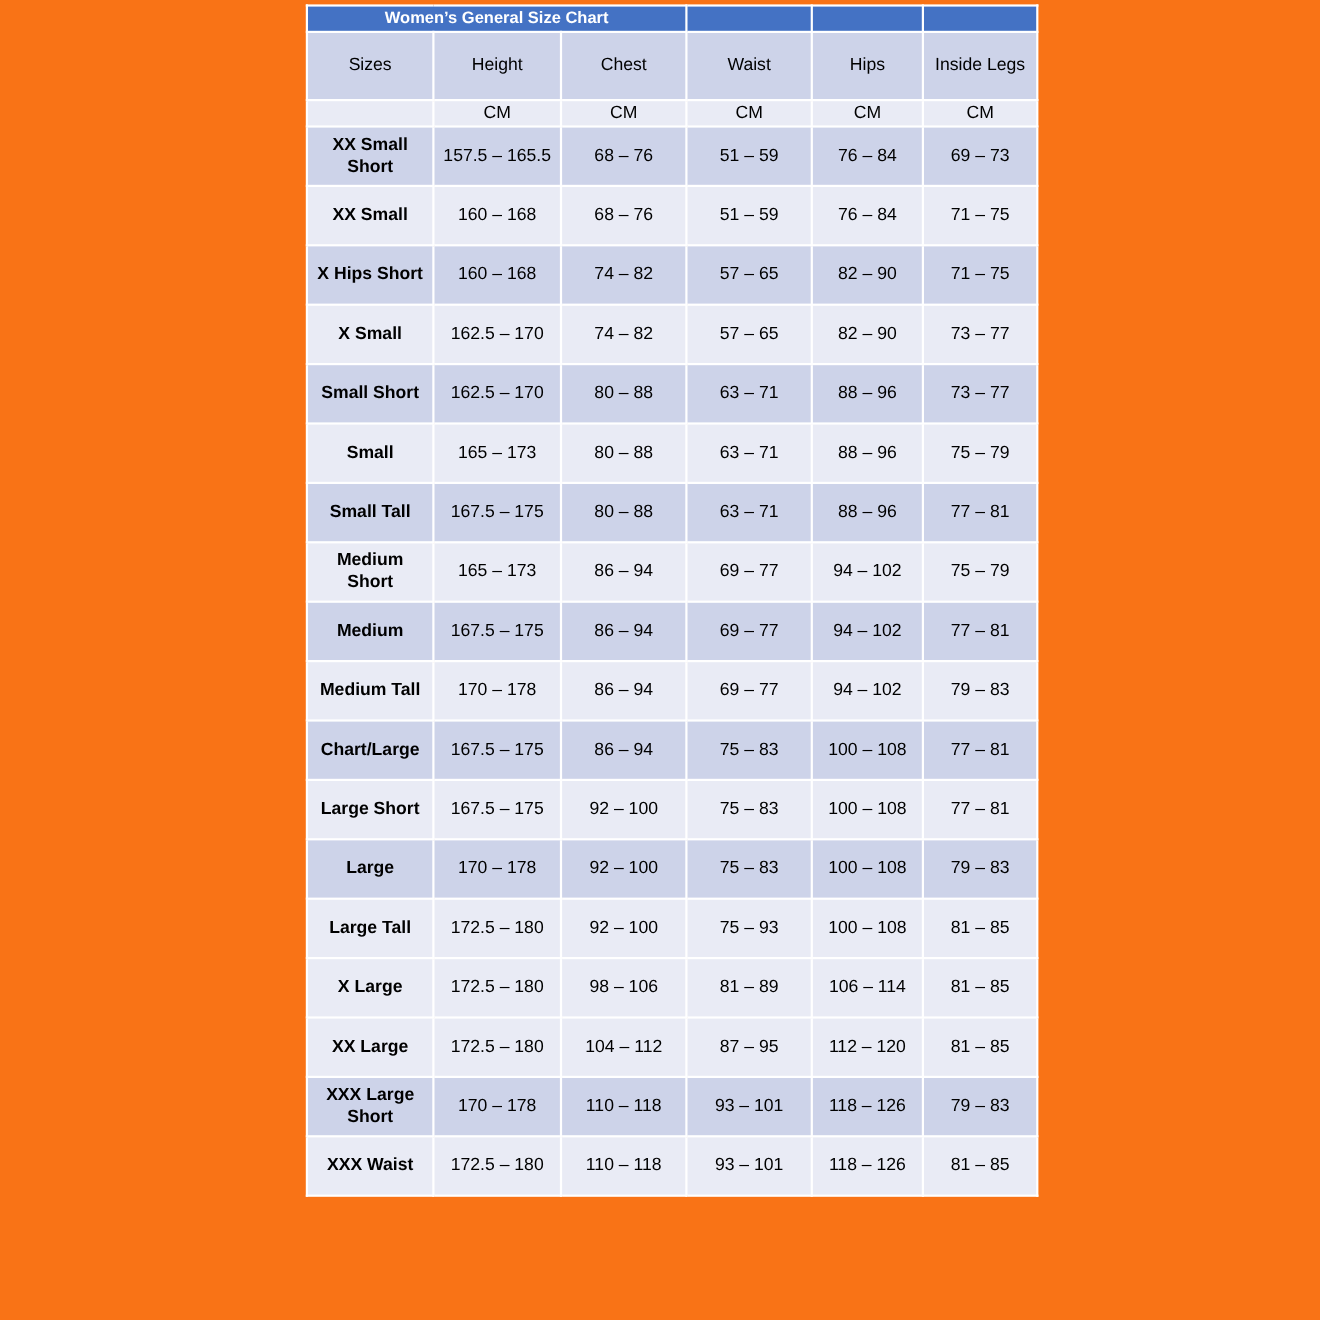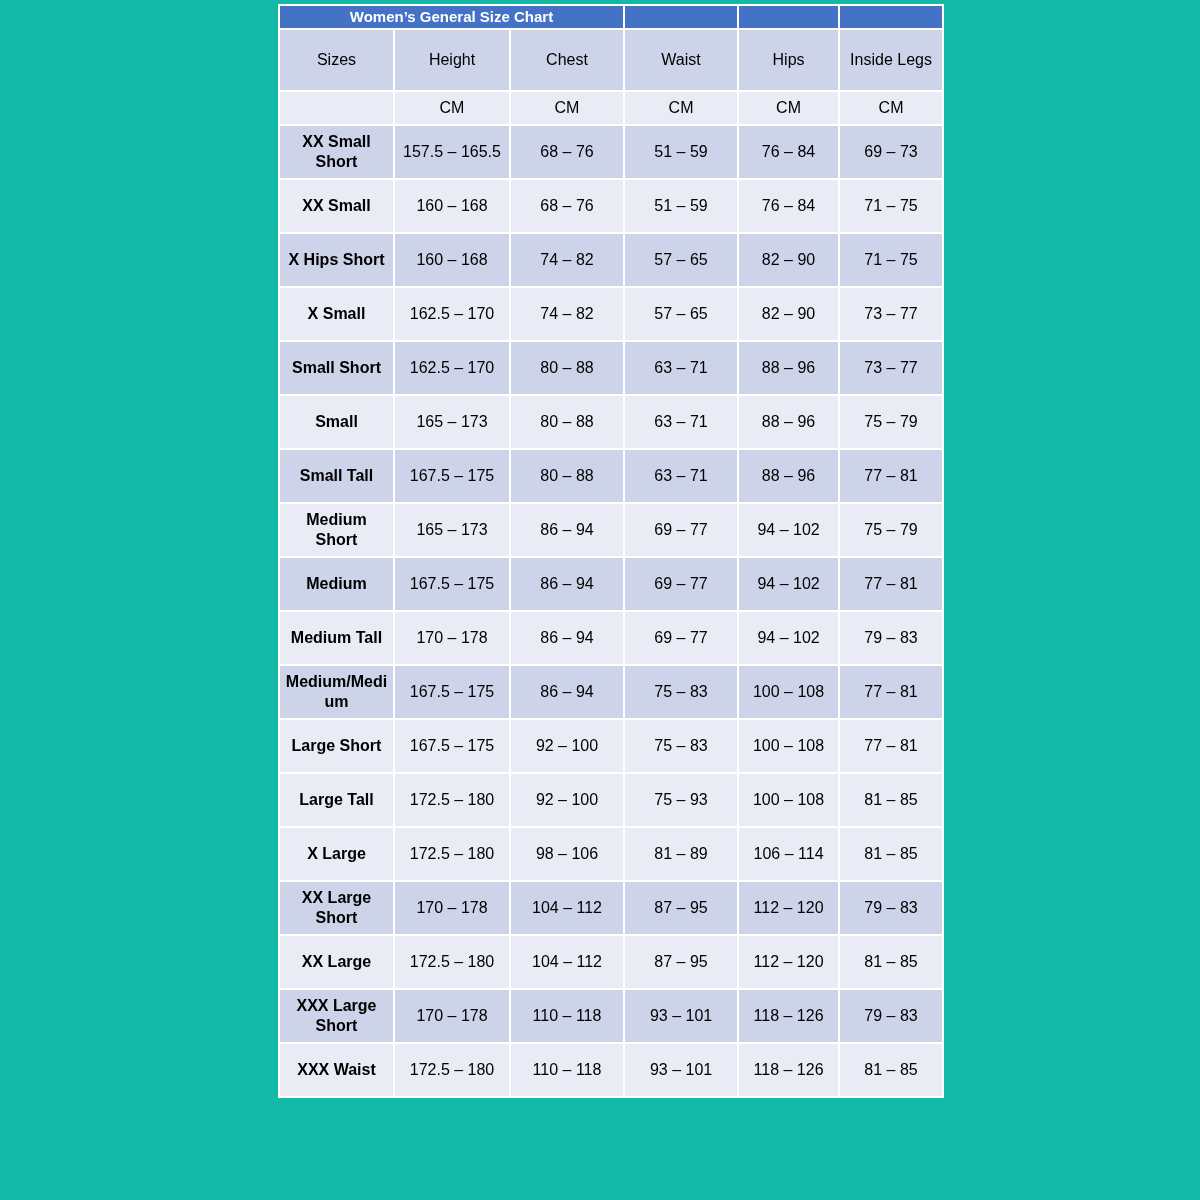--- a/index.html
+++ b/index.html
@@ -14,21 +14,21 @@
   html, body {
     margin: 0;
     padding: 0;
     background: #ffffff;
     font-family: "Liberation Sans", "DejaVu Sans", sans-serif;
   }
   .canvas {
     position: relative;
     width: 1200px;
     height: 1200px;
-    background: #14b8a6;
+    background: #f97316;
     overflow: hidden;
   }
   table.size-chart {
     position: absolute;
     left: 278px;
     top: 4px;
     width: 664px;
     border-collapse: collapse;
     table-layout: fixed;
     color: var(--body-text);
@@ -48,21 +48,21 @@
     height: 24px;
     padding: 1px 4px;
   }
   tr.title-row .table-title {
     color: var(--title-text);
     font-weight: 700;
     font-size: 15px;
     line-height: 1.1;
   }
   tr.header-row td { height: 62px; }
-  tr.cm-row td { height: 34px; }
+  tr.cm-row td { height: 24px; }
   tr.data-row td { height: 54px; line-height: 1.25; }
   tr.data-row td.size-cell { font-weight: 700; }
   tr.band-dark td { background: var(--band-dark); }
   tr.band-light td { background: var(--band-light); }
 </style>
 </head>
 <body>
 
 <div class="canvas">
   <table class="size-chart">
@@ -171,58 +171,58 @@
     </tr>
         <tr class="data-row band-light">
       <td class="size-cell">Medium Tall</td>
       <td>170 – 178</td>
       <td>86 – 94</td>
       <td>69 – 77</td>
       <td>94 – 102</td>
       <td>79 – 83</td>
     </tr>
         <tr class="data-row band-dark">
-      <td class="size-cell">Medium/Medium</td>
+      <td class="size-cell">Chart/Large</td>
       <td>167.5 – 175</td>
       <td>86 – 94</td>
       <td>75 – 83</td>
       <td>100 – 108</td>
       <td>77 – 81</td>
     </tr>
         <tr class="data-row band-light">
       <td class="size-cell">Large Short</td>
       <td>167.5 – 175</td>
       <td>92 – 100</td>
       <td>75 – 83</td>
       <td>100 – 108</td>
       <td>77 – 81</td>
+    </tr>
+        <tr class="data-row band-dark">
+      <td class="size-cell">Large</td>
+      <td>170 – 178</td>
+      <td>92 – 100</td>
+      <td>75 – 83</td>
+      <td>100 – 108</td>
+      <td>79 – 83</td>
     </tr>
         <tr class="data-row band-light">
       <td class="size-cell">Large Tall</td>
       <td>172.5 – 180</td>
       <td>92 – 100</td>
       <td>75 – 93</td>
       <td>100 – 108</td>
       <td>81 – 85</td>
     </tr>
         <tr class="data-row band-light">
       <td class="size-cell">X Large</td>
       <td>172.5 – 180</td>
       <td>98 – 106</td>
       <td>81 – 89</td>
       <td>106 – 114</td>
       <td>81 – 85</td>
-    </tr>
-        <tr class="data-row band-dark">
-      <td class="size-cell">XX Large Short</td>
-      <td>170 – 178</td>
-      <td>104 – 112</td>
-      <td>87 – 95</td>
-      <td>112 – 120</td>
-      <td>79 – 83</td>
     </tr>
         <tr class="data-row band-light">
       <td class="size-cell">XX Large</td>
       <td>172.5 – 180</td>
       <td>104 – 112</td>
       <td>87 – 95</td>
       <td>112 – 120</td>
       <td>81 – 85</td>
     </tr>
         <tr class="data-row band-dark">

